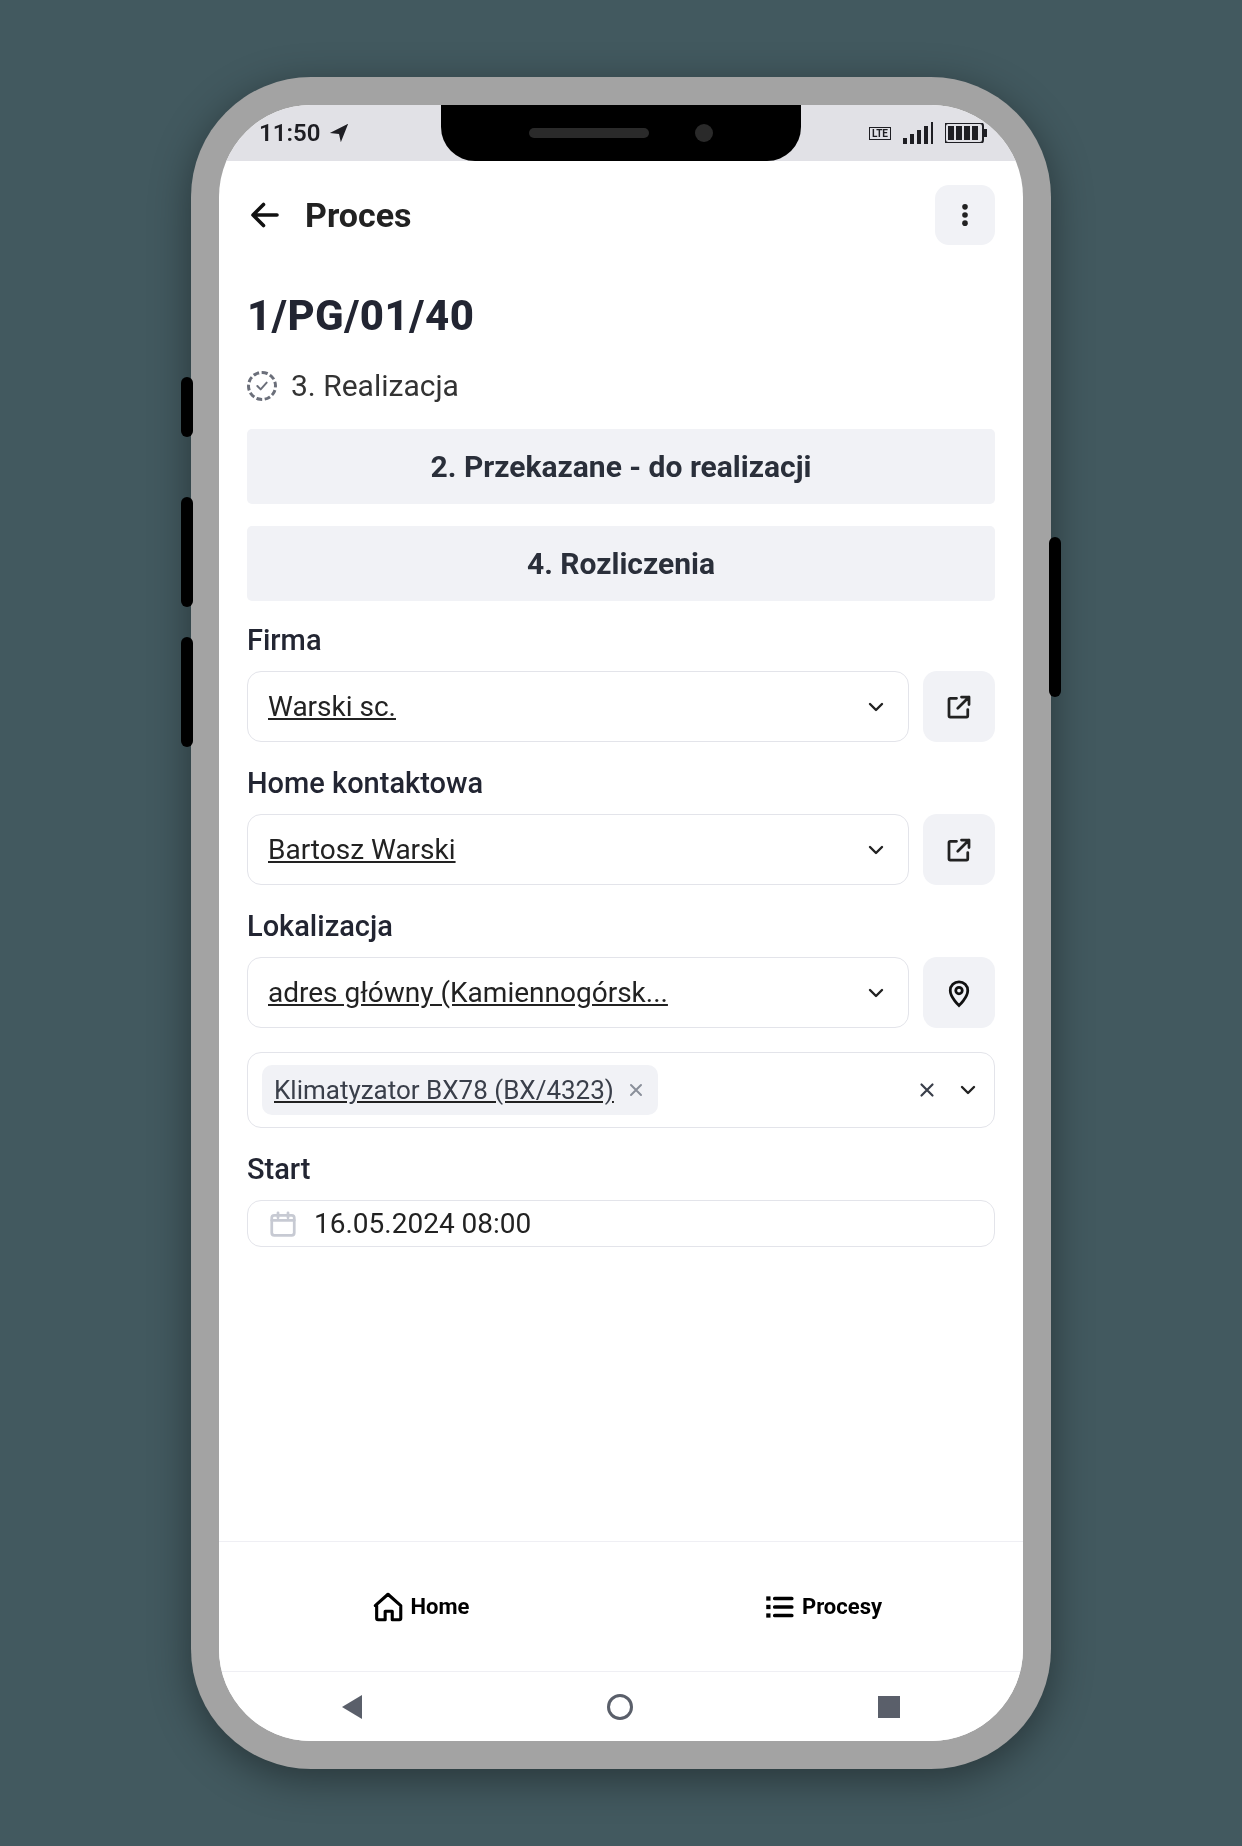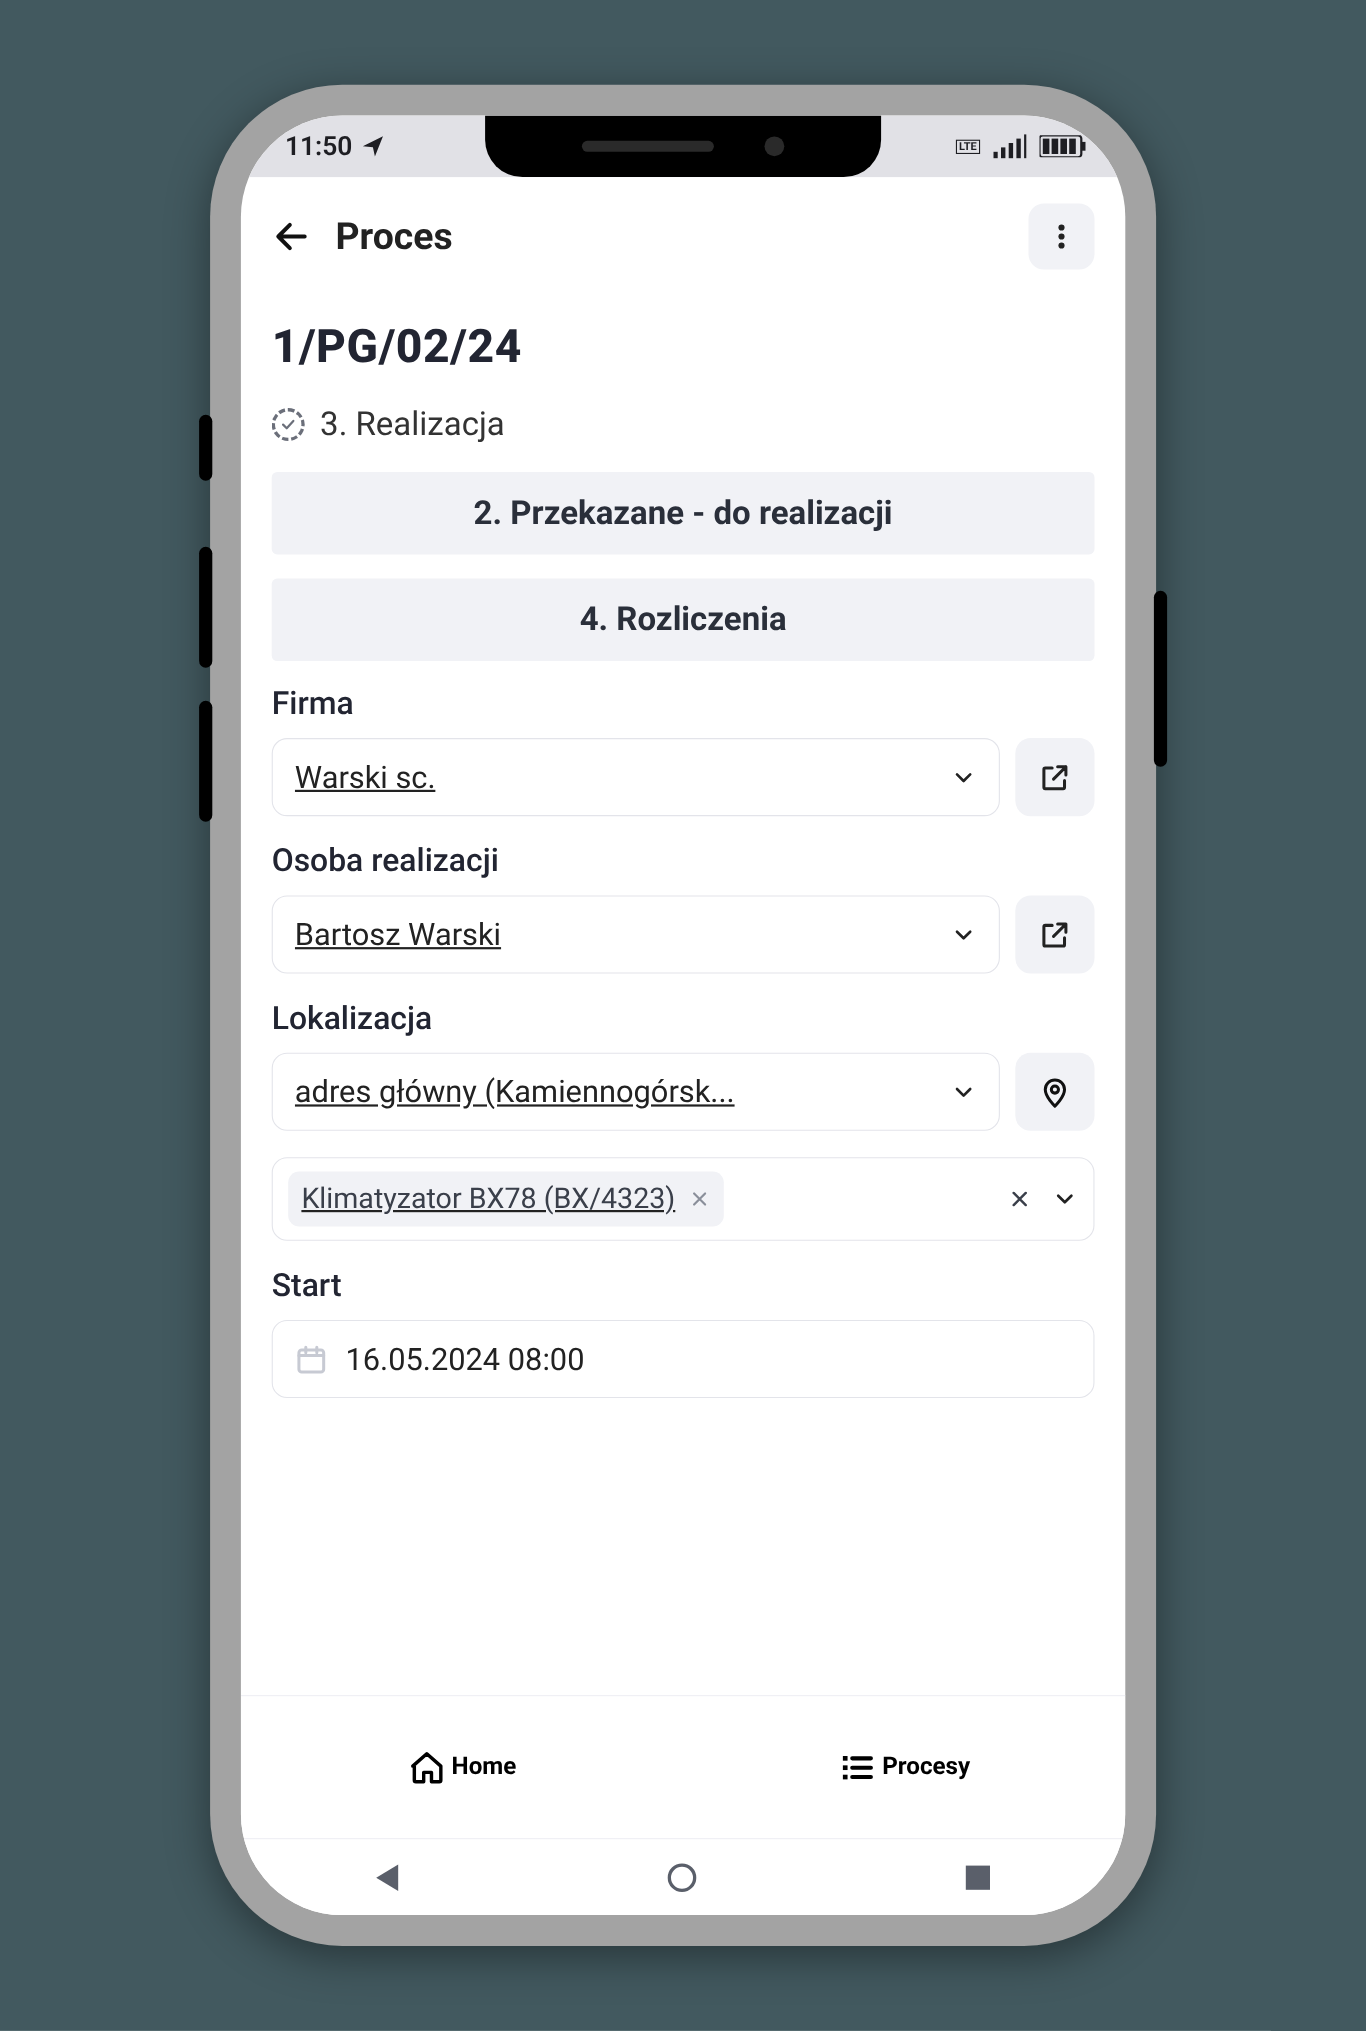--- a/index.html
+++ b/index.html
@@ -115,21 +115,21 @@
     font-size:26px; color:#222; min-height:66px;text-decoration:underline;
   }
   .chip {
     background:#f1f2f6; border-radius:10px; padding:10px 12px;
     display:flex; align-items:center; gap:12px; font-size:26px; color:#3a3f4a;
   }
   .chip-x { color:#8a8f9a; font-size:24px; }
   .multi-right { margin-left:auto; display:flex; align-items:center; gap:18px; color:#3a3f4a; }
 
   .date-input {
-    border:1.5px solid #e3e4ea; border-radius:14px; padding:18px 20px;
+    border:1.5px solid #e3e4ea; border-radius:14px; padding:6px 20px;
     display:flex; align-items:center; gap:16px; font-size:28px; color:#222;
   }
   .cal-icon { color:#c7cad3; }
 
   
   .bottom-nav {
     position:absolute; left:0; right:0; bottom:70px;
     height:130px; background:#fff; border-top:1px solid #efeff4;
     display:flex;
   }
@@ -211,21 +211,21 @@
             <svg width="28" height="28" viewBox="0 0 24 24">
                 <circle cx="12" cy="5" r="2.4" fill="#222"></circle>
                 <circle cx="12" cy="12" r="2.4" fill="#222"></circle>
                 <circle cx="12" cy="19" r="2.4" fill="#222"></circle>
               </svg>
           </span>
         </div>
       </div>
 
       <div class="content">
-        <div class="page-title">1/PG/02/24</div>
+        <div class="page-title">1/PG/01/40</div>
 
         <div class="status-line">
           <span class="dashed-check">
             <svg width="16" height="16" viewBox="0 0 24 24">
                 <path d="M5 12l5 5L19 7" stroke="#6b6f7a" stroke-width="3" fill="none" stroke-linecap="round" stroke-linejoin="round"></path>
               </svg>
           </span>
           <span>3. Realizacja</span>
         </div>
 
@@ -247,21 +247,21 @@
               <span>
                 <svg width="30" height="30" viewBox="0 0 24 24">
                     <path d="M14 4h6v6M20 4l-9 9M19 14v5a1 1 0 0 1-1 1H5a1 1 0 0 1-1-1V6a1 1 0 0 1 1-1h5" stroke="#222" stroke-width="2.2" fill="none" stroke-linecap="round" stroke-linejoin="round"></path>
                   </svg>
               </span>
             </div>
           </div>
         </div>
 
         <div class="field-group">
-          <div class="field-label">Osoba realizacji</div>
+          <div class="field-label">Home kontaktowa</div>
           <div class="field-row">
             <div class="select">
               <span class="select-text">Bartosz Warski</span>
               <span>
                 <svg width="24" height="24" viewBox="0 0 24 24">
                     <path d="M6 9l6 6 6-6" stroke="#222" stroke-width="2.4" fill="none" stroke-linecap="round" stroke-linejoin="round"></path>
                   </svg>
               </span>
             </div>
             <div class="side-action">

